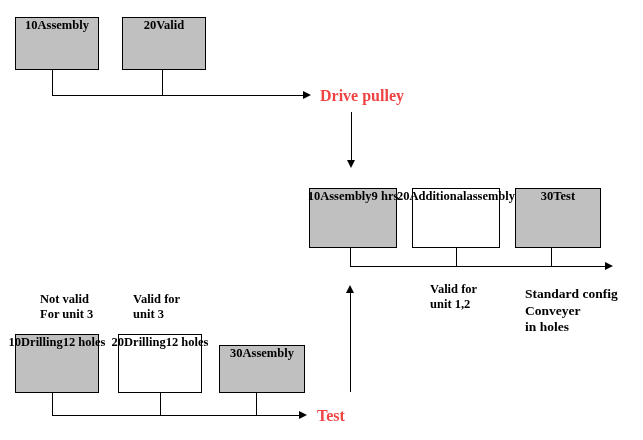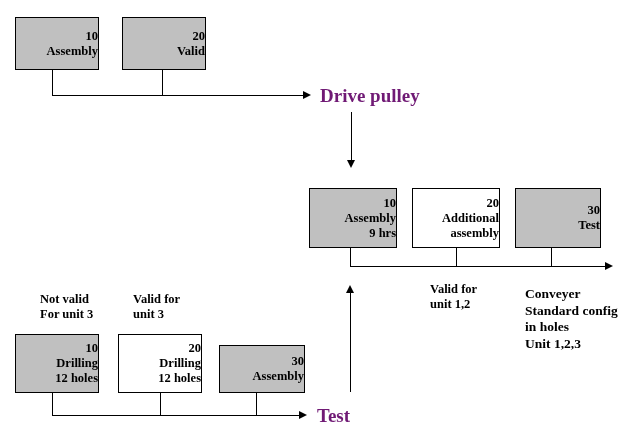--- a/index.html
+++ b/index.html
@@ -13,39 +13,39 @@
     height: 440px;
     background: #ffffff;
     font-family: "Liberation Serif", "DejaVu Serif", serif;
     overflow: hidden;
   }
   .op-box {
     position: absolute;
     box-sizing: border-box;
     border: 1.5px solid #000000;
     display: flex;
-    flex-direction: column;
-    align-items: flex-end;
+    flex-direction: row;
+    align-items: flex-start;
     justify-content: center;
     font-weight: bold;
     font-size: 12.5px;
     line-height: 15px;
     color: #000000;
     text-align: center;
   }
   .op-box.gray { background: #c0c0c0; }
   .op-box.white { background: #ffffff; }
   .op-line { display: block; white-space: nowrap; }
 
   .node-label {
     position: absolute;
     font-weight: bold;
-    font-size: 19px;
+    font-size: 16px;
     line-height: 17px;
-    color: #701a75;
+    color: #ef4444;
     white-space: nowrap;
   }
   .note {
     position: absolute;
     font-weight: bold;
     font-size: 12.5px;
     line-height: 15px;
     color: #000000;
     white-space: nowrap;
   }
@@ -137,24 +137,23 @@
   <div class="vline" style="left:551px; top:248px; height:19px;"></div>
   <div class="hline" style="left:350px; top:266px; width:257px;"></div>
   <div class="arrow-right" style="left:605px; top:262px;"></div>
 
   <div class="note" style="left:430px; top:282px;">
     <div>Valid for</div>
     <div>unit 1,2</div>
   </div>
 
   <div class="note-big" style="left:525px; top:286px;">
+    <div>Standard config</div>
     <div>Conveyer</div>
-    <div>Standard config</div>
     <div>in holes</div>
-    <div>Unit 1,2,3</div>
   </div>
 
   <div class="vline" style="left:350px; top:292px; height:100px;"></div>
   <div class="arrow-up" style="left:346px; top:285px;"></div>
 
   <div class="note" style="left:40px; top:292px;">
     <div>Not valid</div>
     <div>For unit 3</div>
   </div>
 

